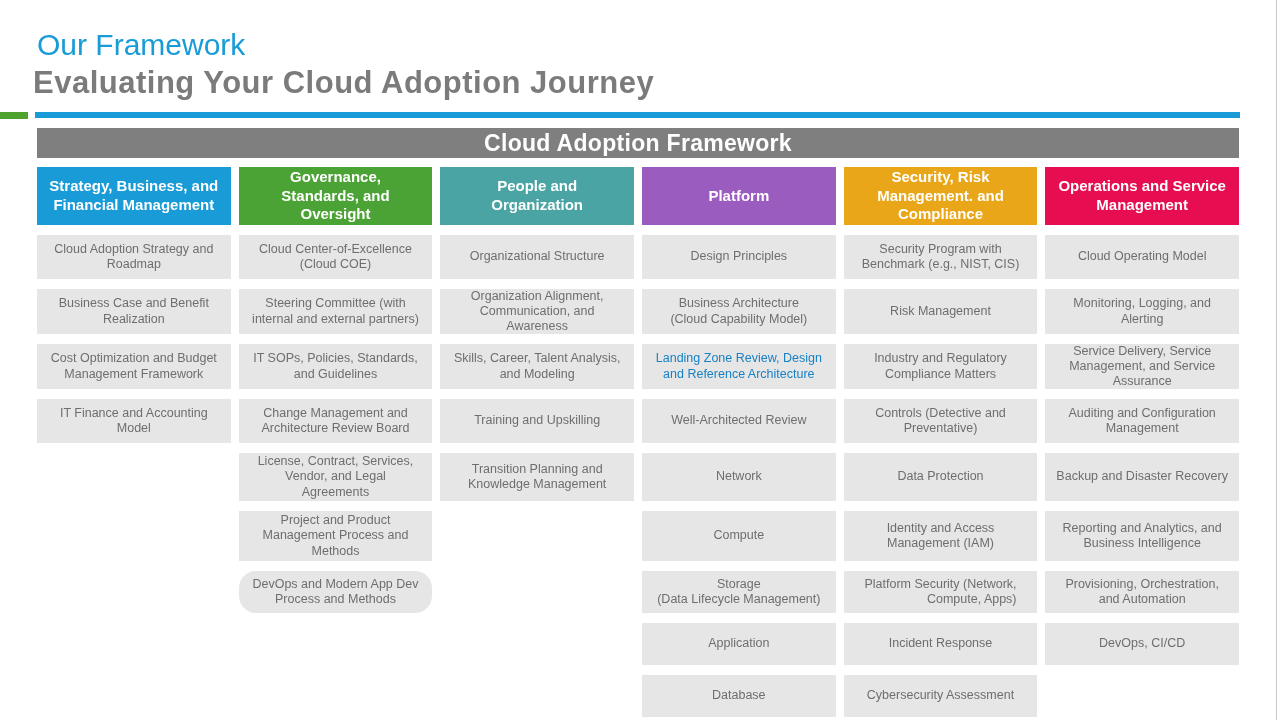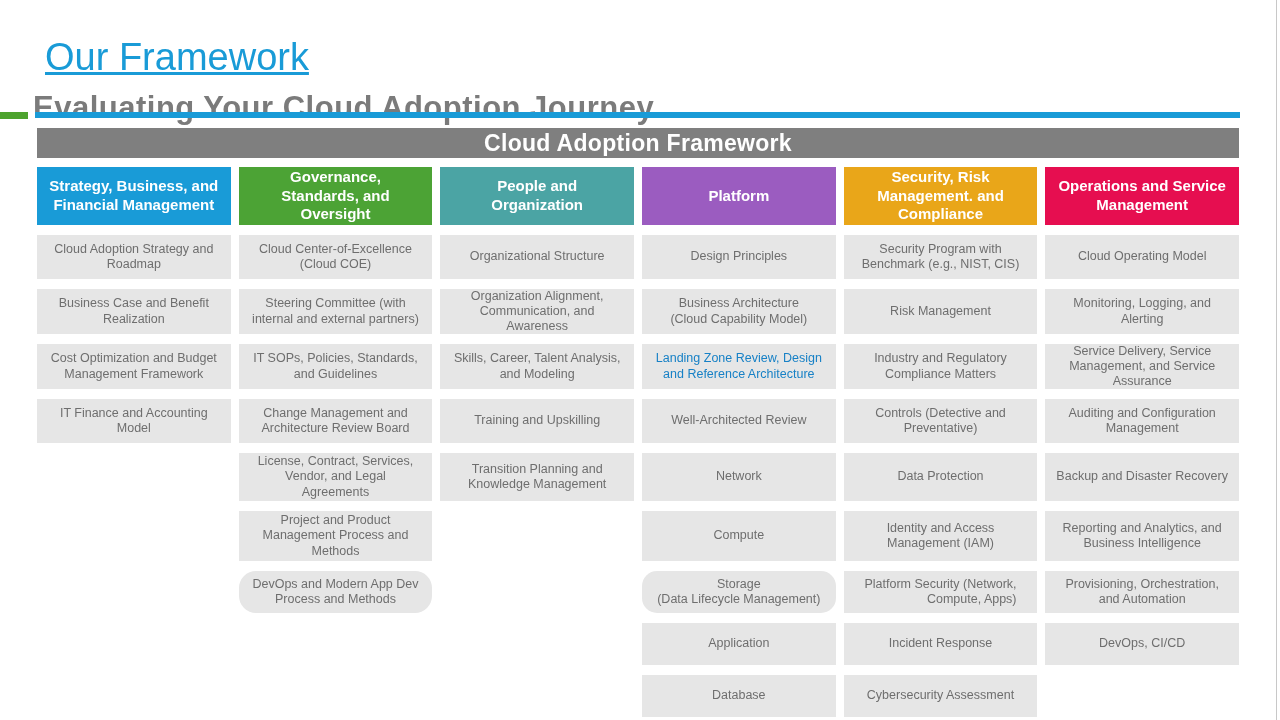--- a/index.html
+++ b/index.html
@@ -8,26 +8,25 @@
   .slide {
     position: relative;
     width: 1280px;
     height: 720px;
     background: #ffffff;
     overflow: hidden;
   }
 
   .title-block { position: absolute; left: 33px; top: 24px; }
   .page-title {
-    margin: 12px;
-    font-size: 38px;
+    margin: 4px;
+    font-size: 30px;
     font-weight: 400;
     color: var(--title-blue, #199BD7);
     line-height: 1.12;
-    text-decoration: underline;
   }
   .page-subtitle {
     margin: 4px 0 0 0;
     font-size: 31px;
     font-weight: 700;
     color: var(--subtitle-gray, #7B7B7B);
     line-height: 1.12;
     letter-spacing: 0.5px;
   }
 
@@ -152,21 +151,21 @@
 Knowledge Management</div>
       <div class="header-cell" style="grid-area: 1 / 4; background: rgb(155, 92, 192);">Platform</div>
       <div class="cell" style="grid-area: 2 / 4;">Design Principles</div>
       <div class="cell" style="grid-area: 3 / 4;">Business Architecture
 (Cloud Capability Model)</div>
       <div class="cell highlight" style="grid-area: 4 / 4;">Landing Zone Review, Design
 and Reference Architecture</div>
       <div class="cell" style="grid-area: 5 / 4;">Well-Architected Review</div>
       <div class="cell" style="grid-area: 6 / 4;">Network</div>
       <div class="cell" style="grid-area: 7 / 4;">Compute</div>
-      <div class="cell" style="grid-area: 8 / 4; border-radius: 15px;">Storage
+      <div class="cell" style="grid-area: 8 / 4;">Storage
 (Data Lifecycle Management)</div>
       <div class="cell" style="grid-area: 9 / 4;">Application</div>
       <div class="cell" style="grid-area: 10 / 4;">Database</div>
       <div class="header-cell" style="grid-area: 1 / 5; background: rgb(233, 166, 25);">Security, Risk
 Management. and
 Compliance</div>
       <div class="cell" style="grid-area: 2 / 5;">Security Program with
 Benchmark (e.g., NIST, CIS)</div>
       <div class="cell" style="grid-area: 4 / 5;">Industry and Regulatory
 Compliance Matters</div>

